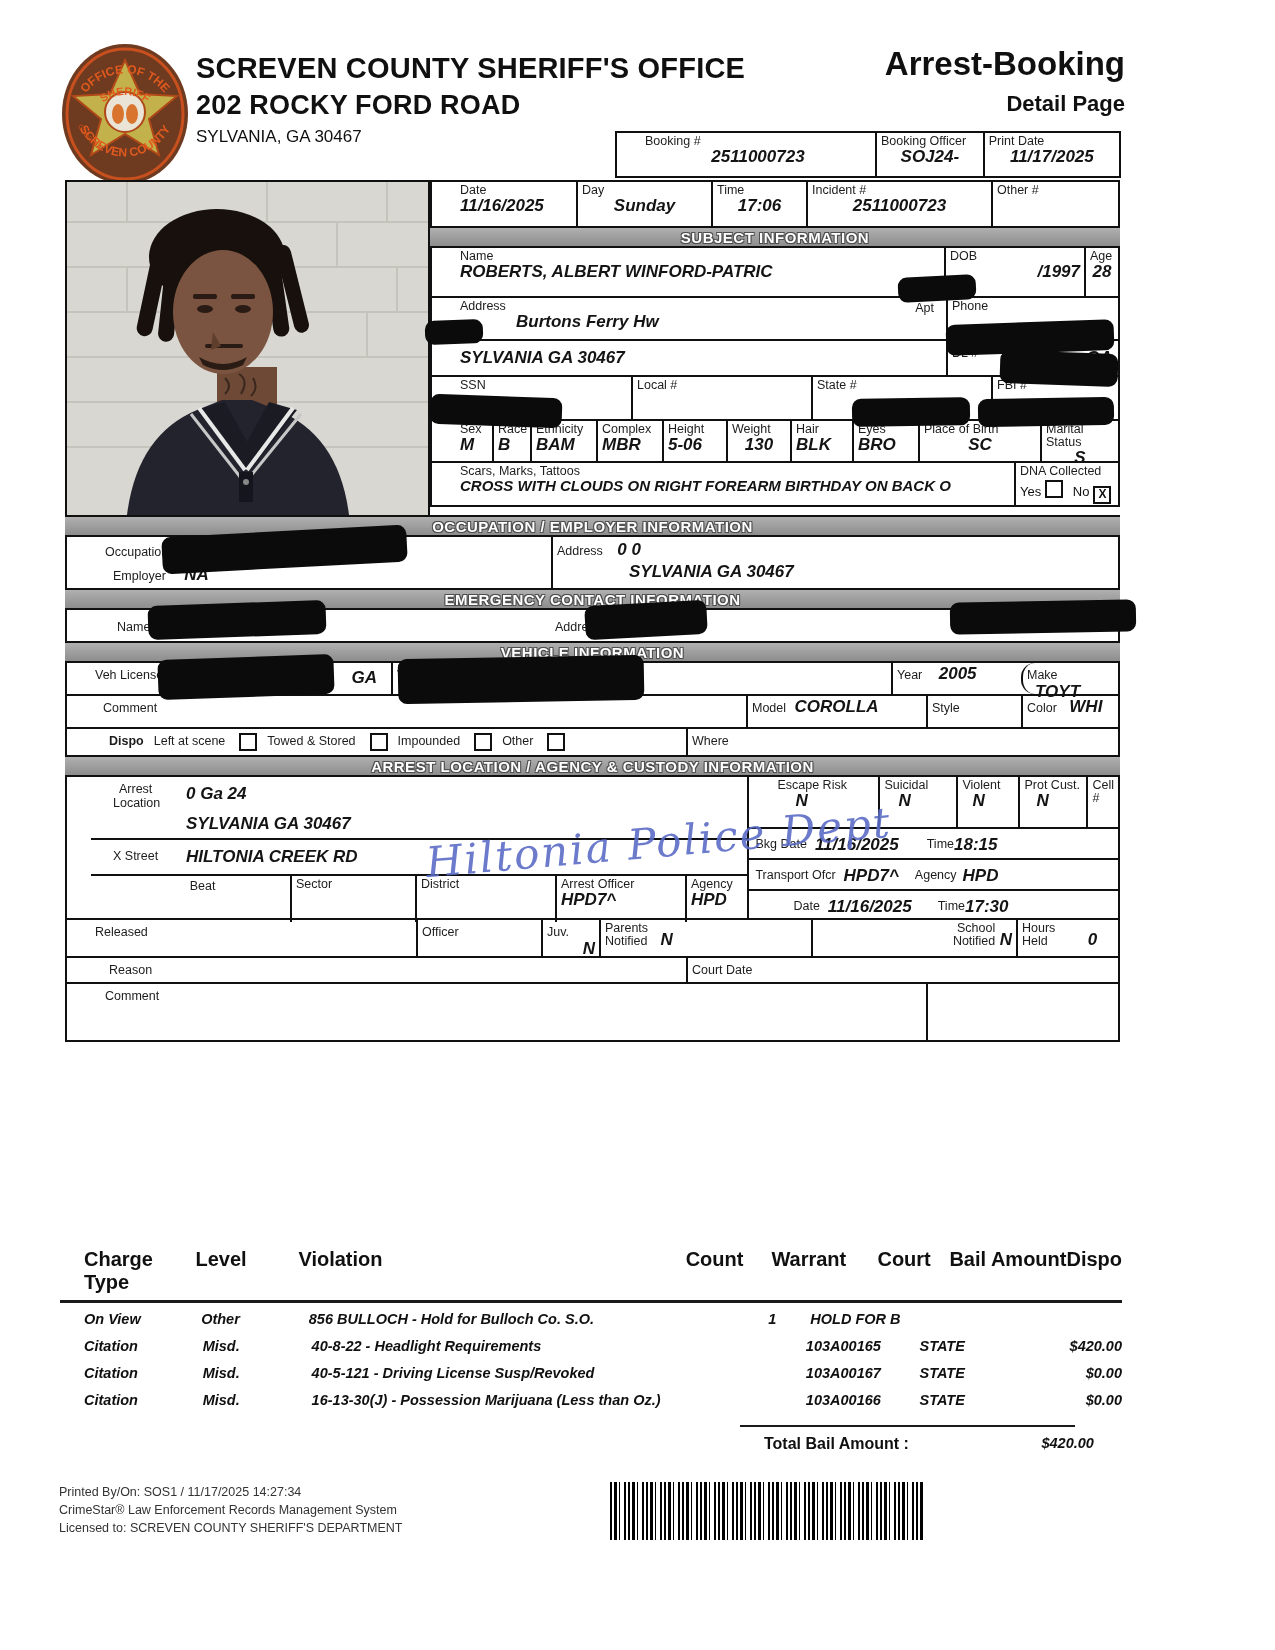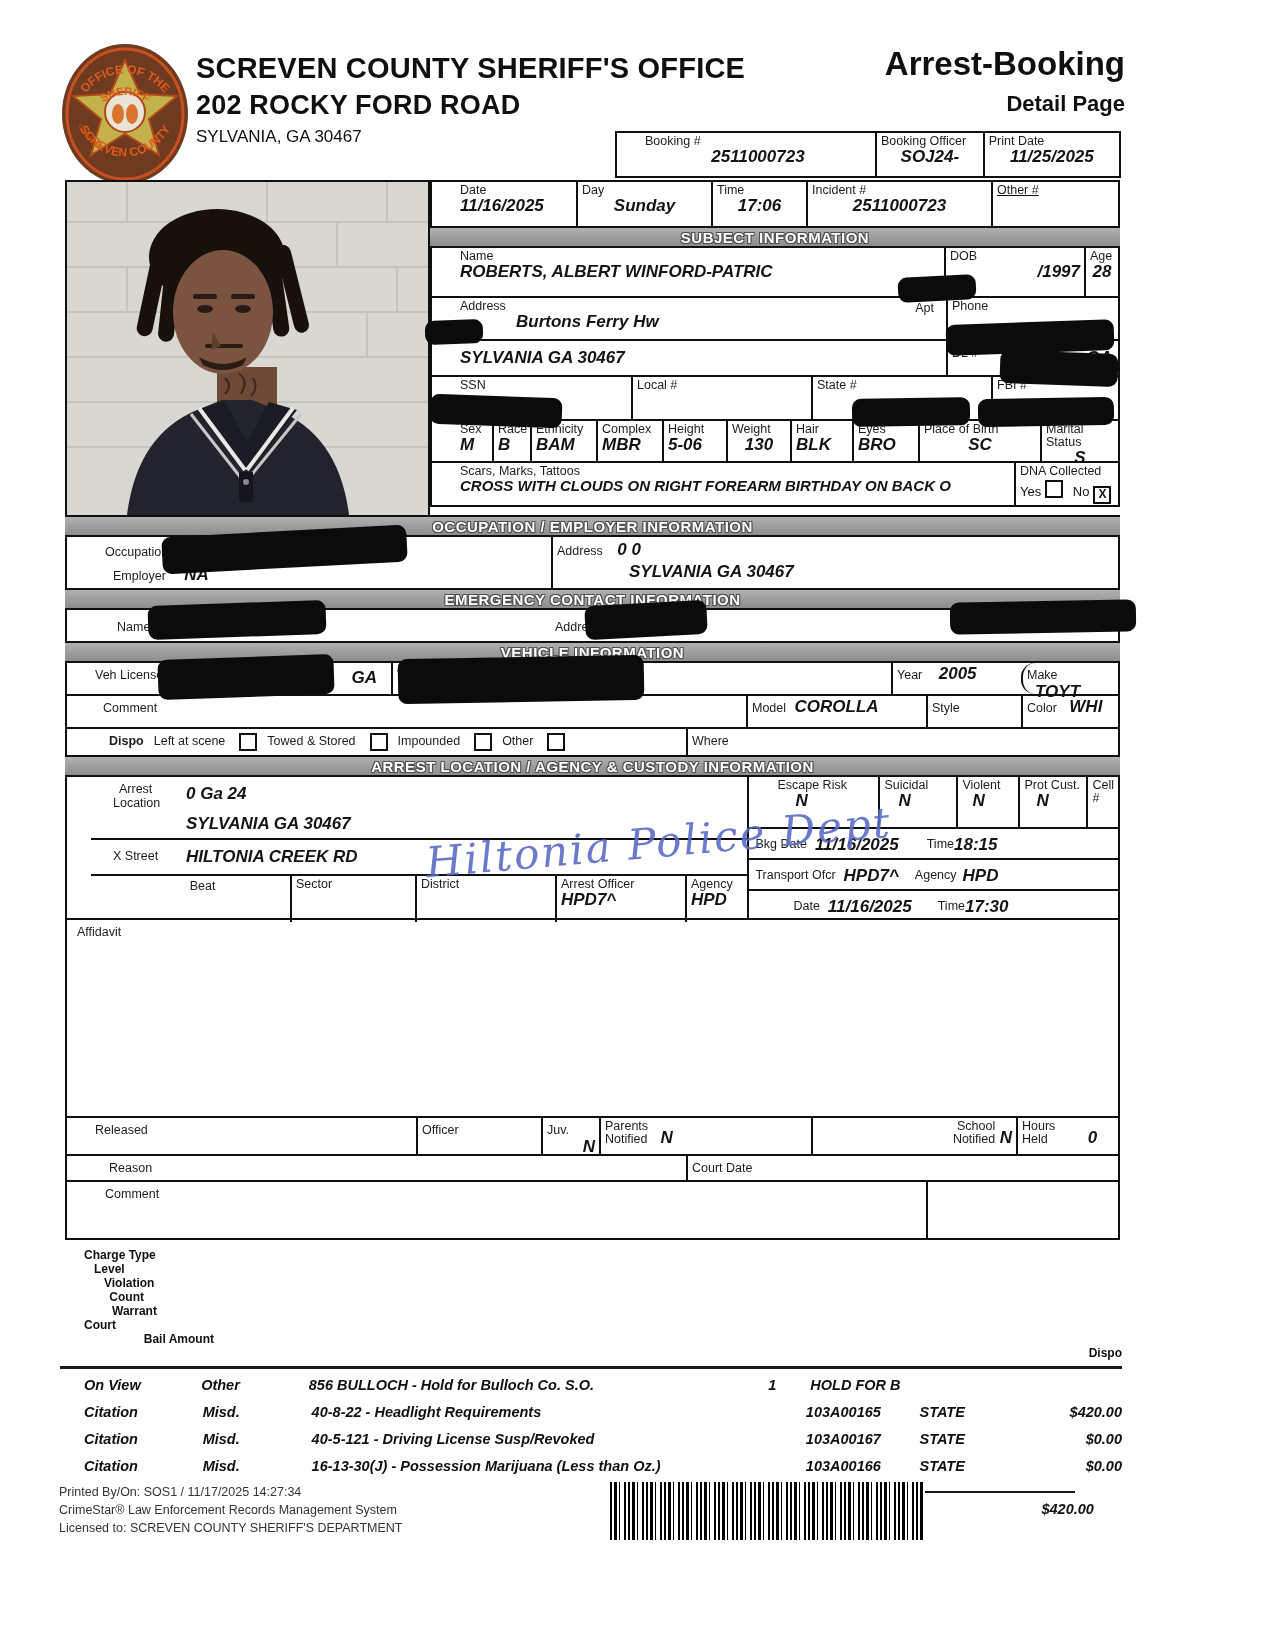--- a/index.html
+++ b/index.html
@@ -17,21 +17,21 @@
   .stack > *:first-child{margin-top:0;}
   .secbar{height:22px;border-top:2px solid #101010;border-bottom:2px solid #101010;
           background:linear-gradient(#b0b0b0,#8d8d8d);display:flex;align-items:center;justify-content:center;
           font-weight:bold;font-size:15px;letter-spacing:.5px;color:#fff;
           text-shadow:-1px -1px 0 #4e4e4e,1px 1px 0 #4e4e4e,1px -1px 0 #4e4e4e,-1px 1px 0 #4e4e4e;box-sizing:border-box;}
   .chk{display:inline-block;width:14px;height:14px;border:2px solid #101010;vertical-align:-2px;
        font-size:12px;font-weight:bold;text-align:center;line-height:13px;background:#fff;margin-left:4px;font-style:normal;}
   .redact{position:absolute;background:#0b0b0b;border-radius:9px;}
   .hdr-title{font-weight:bold;font-size:29px;letter-spacing:.2px;}
   .charges{font-size:15px;}
-  .charges .h{font-weight:bold;font-size:12px;flex-direction:column;}
+  .charges .h{font-weight:bold;font-size:20px;}
   .charges .r{font-weight:bold;font-style:italic;font-size:14.5px;}
   .sig{color:#5b6cc6;font-family:"DejaVu Serif",serif;font-style:italic;font-size:42px;
        transform:rotate(-5deg);white-space:nowrap;opacity:.9;letter-spacing:2px;}
   .barcode{background:repeating-linear-gradient(90deg,#000 0 2px,#fff 2px 4px,#000 4px 7px,#fff 7px 9px,#000 9px 10px,#fff 10px 14px,#000 14px 16px,#fff 16px 18px);}
   .footer{font-size:12.5px;color:#333;line-height:1.45;}
 </style>
 </head>
 <body>
 
 <div class="page">
@@ -78,21 +78,21 @@
     <div class="cell first" style="width:246px;">
       <div class="lbl">Booking #</div>
       <div class="val" style="text-align:center;">2511000723</div>
     </div>
     <div class="cell" style="width:113px;">
       <div class="lbl">Booking Officer</div>
       <div class="val" style="text-align:center;">SOJ24-</div>
     </div>
     <div class="cell" style="width:143px;">
       <div class="lbl">Print Date</div>
-      <div class="val" style="text-align:center;">11/25/2025</div>
+      <div class="val" style="text-align:center;">11/17/2025</div>
     </div>
   </div>
 
   <div class="abs boxed" style="left:65px;top:180px;width:365px;height:337px;background:#d9d9d4;">
     <svg width="361" height="333" viewBox="0 0 361 333">
       <rect width="361" height="333" fill="#d8d7d1"></rect>
       <g stroke="#c4c3bc" stroke-width="2">
         <line x1="0" y1="40" x2="361" y2="40"></line>
           <line x1="0" y1="85" x2="361" y2="85"></line>
         <line x1="0" y1="130" x2="361" y2="130"></line>
@@ -167,21 +167,21 @@
           <div class="val" style="text-align:center;">Sunday</div>
         </div>
       <div class="cell" style="width:95px;">
           <div class="lbl">Time</div>
           <div class="val" style="text-align:center;">17:06</div>
         </div>
       <div class="cell" style="width:185px;">
           <div class="lbl">Incident #</div>
           <div class="val" style="text-align:center;">2511000723</div>
         </div>
-      <div class="cell" style="flex:1;text-decoration:underline;">
+      <div class="cell" style="flex:1;">
           <div class="lbl">Other #</div>
         </div>
     </div>
     <div class="secbar">SUBJECT INFORMATION</div>
 
     <div class="row boxed" style="height:52px;">
       <div class="cell first" style="width:488px;">
           <div class="lbl">Name</div>
           <div class="val">ROBERTS, ALBERT  WINFORD-PATRIC</div>
         </div>
@@ -411,23 +411,20 @@
         </div>
         <div style="height:31px;border-top:2px solid #101010;display:flex;align-items:center;">
           <span class="lbl" style="margin-left:44px;">Date</span>
           <span class="val" style="margin-left:8px;">11/16/2025</span>
           <span class="lbl" style="margin-left:26px;">Time</span>
           <span class="val">17:30</span>
         </div>
       </div>
     </div>
 
-    <div class="boxed" style="height:200px;position:relative;">
-      <span class="lbl" style="position:absolute;left:10px;top:6px;">Affidavit</span>
-    </div>
 
     <div class="row boxed" style="height:40px;">
       <div class="cell first" style="width:325px;">
           <div class="lbl" style="margin-top:4px;">Released</div>
         </div>
       <div class="cell" style="width:125px;">
           <div class="lbl" style="margin-top:4px;">Officer</div>
         </div>
       <div class="cell" style="width:58px;"><span class="lbl">Juv.</span>
         <div class="val" style="text-align:right;">N</div></div>

